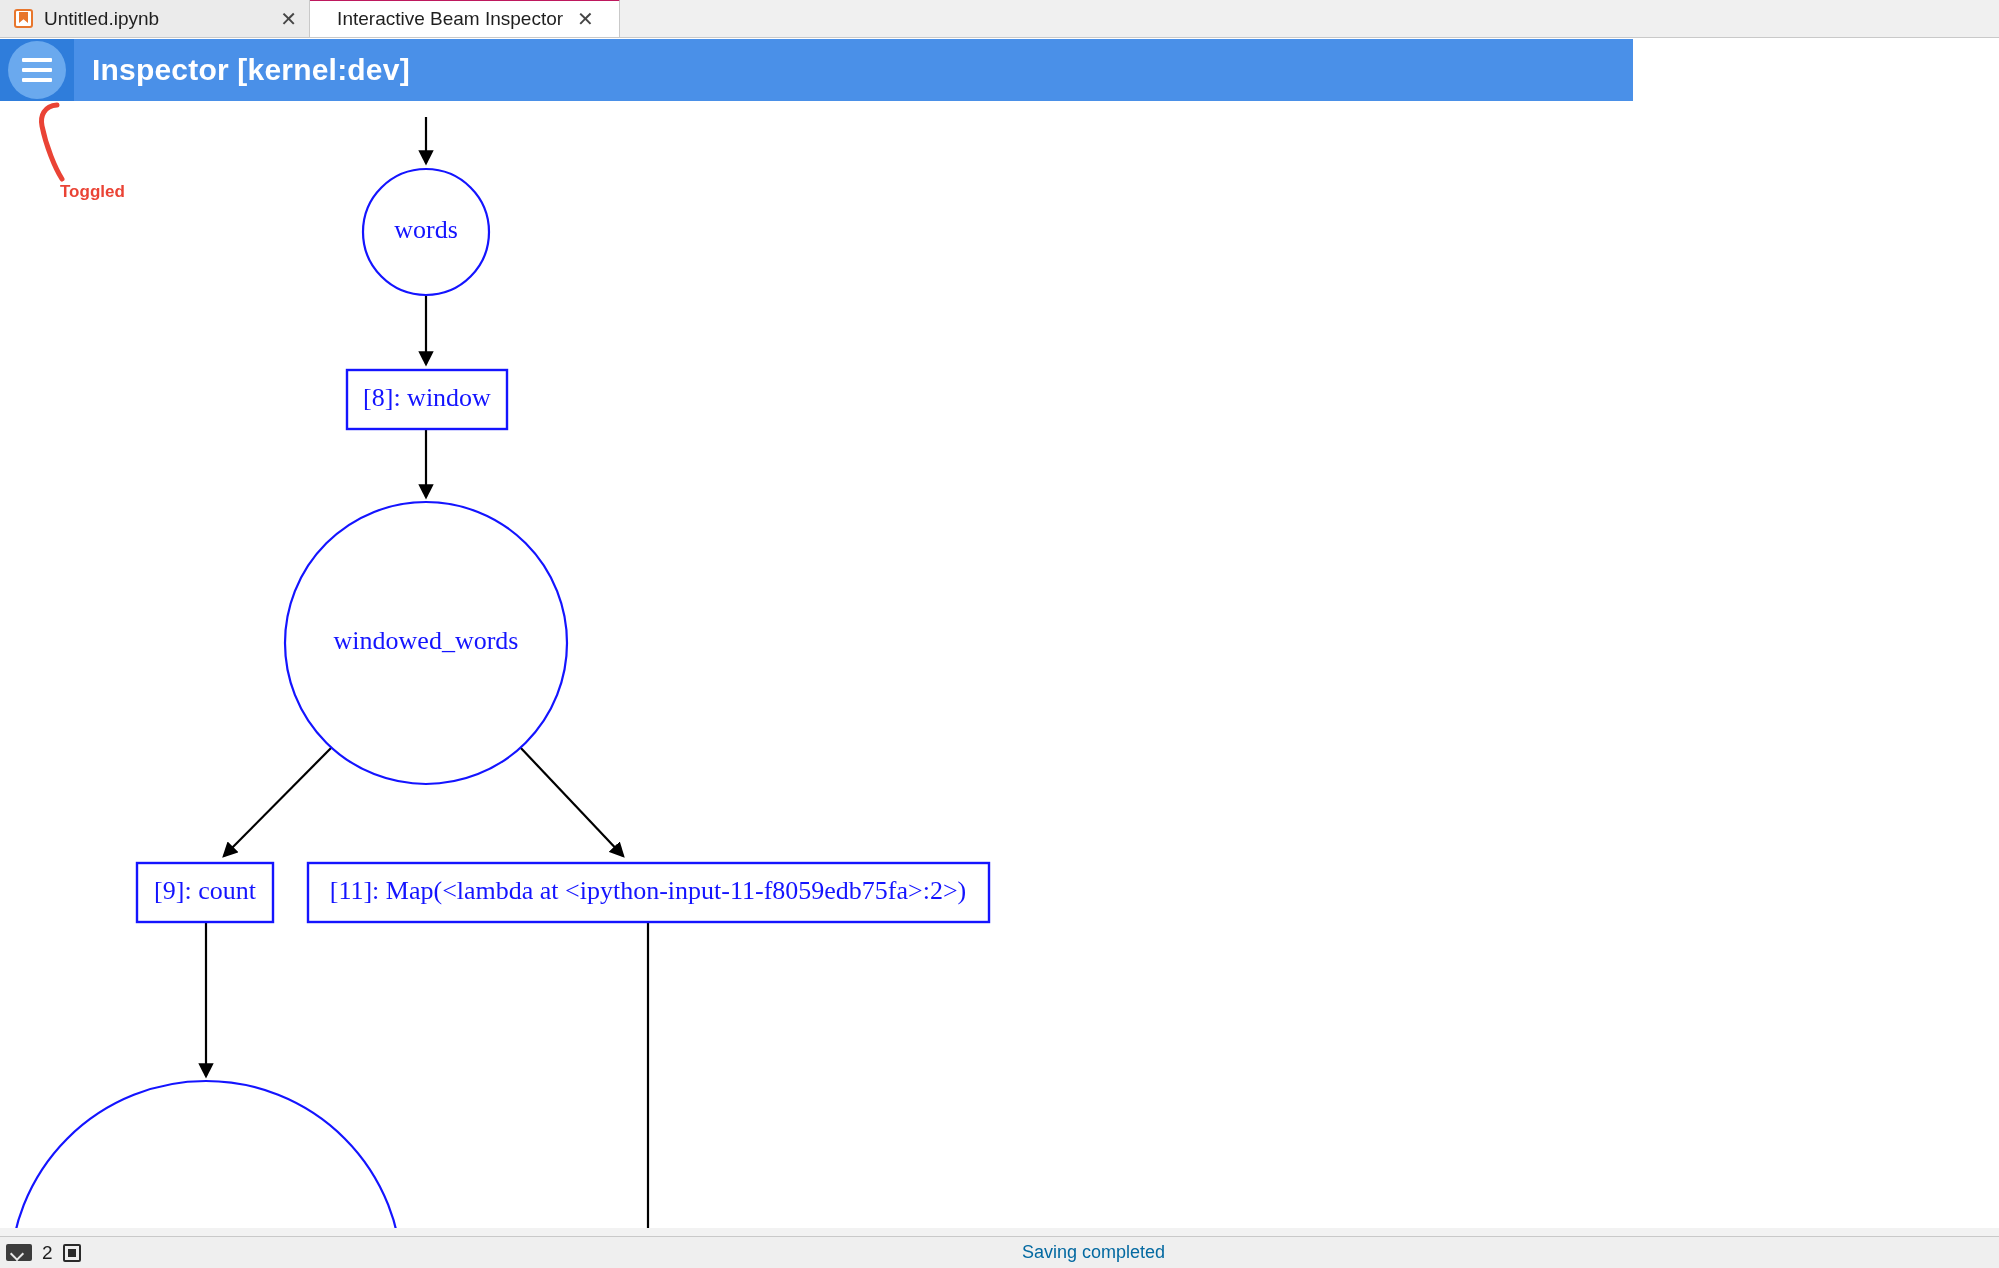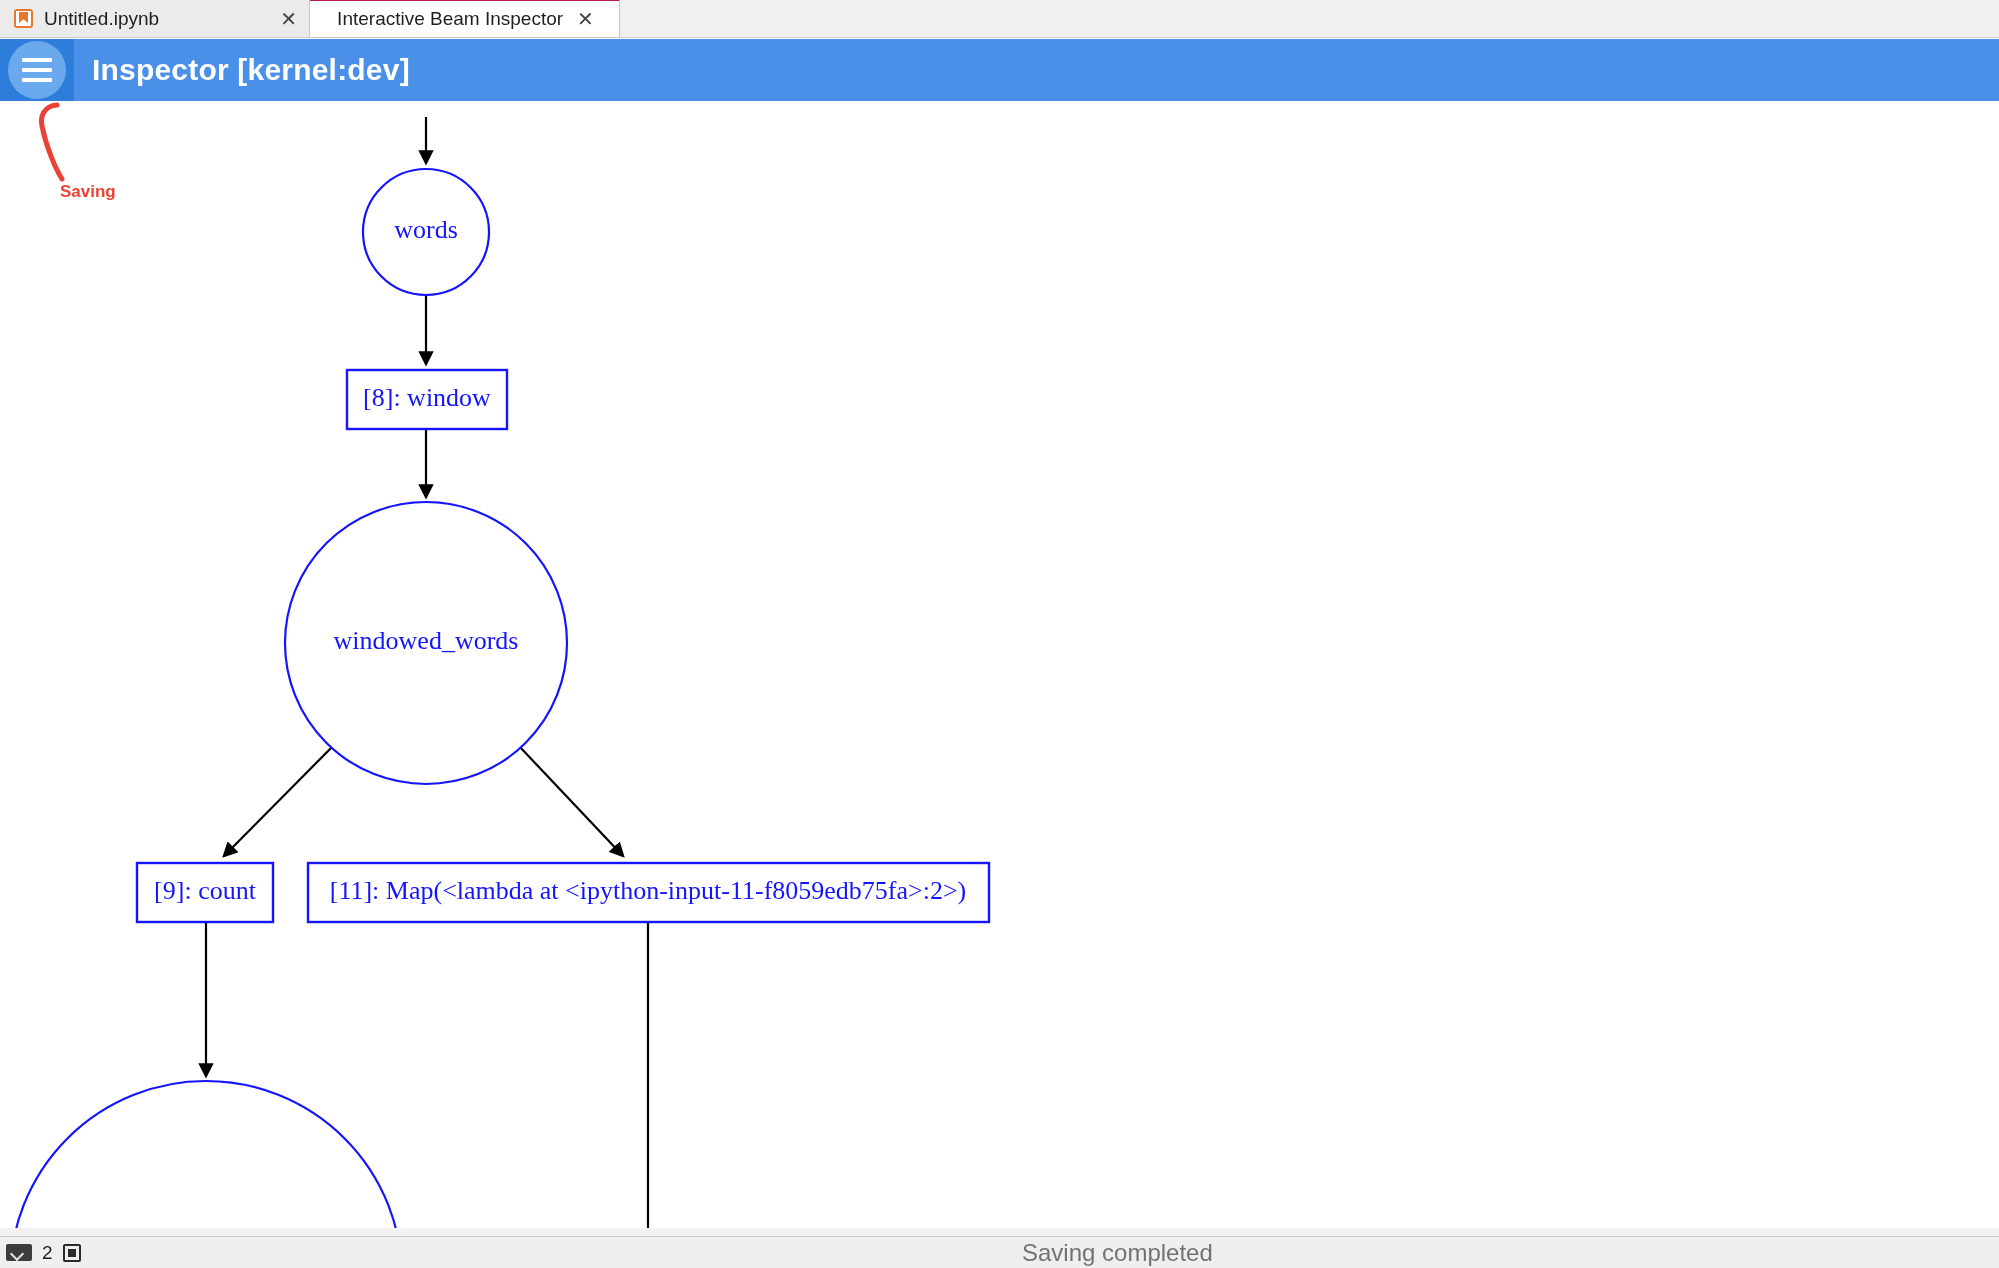--- a/index.html
+++ b/index.html
@@ -60,21 +60,21 @@
     margin-left: 14px;
     line-height: 1;
     flex: 0 0 auto;
   }
   .tab.inactive .tab-close { margin-left: auto; }
   #tabbar-filler { flex: 1 1 auto; height: 37px; background: #f0f0f0; }
 
   
   #header {
     position: absolute; left: 0; top: 39px;
-    width: 1999px; height: 62px;
+    width: 1633px; height: 62px;
     background: #4a90e8;
     display: flex; align-items: center;
   }
   #menu-button {
     width: 74px; height: 62px;
     background: #2f7ddb;
     display: flex; align-items: center; justify-content: center;
     flex: 0 0 auto;
   }
   #menu-button-circle {
@@ -152,22 +152,22 @@
   }
   #chip-icon::before {
     content: "";
     position: absolute; left: 3px; top: 3px;
     width: 8px; height: 8px;
     background: #2a2a2a;
   }
   #status-message {
     position: absolute;
     left: 1022px;
-    font-size: 24px;
-    color: #737373;
+    font-size: 18px;
+    color: #0369a1;
   }
   #scrollbar-h {
     position: absolute; left: 0; top: 1228px;
     width: 1999px; height: 8px;
     background: #f2f2f2;
   }
 </style>
 </head>
 <body>
 
@@ -249,21 +249,21 @@
         <circle cx="648" cy="1232" r="35" fill="#ffffff" stroke="#1414ff" stroke-width="2.2"></circle>
         <text class="node-label" x="648" y="1232" font-size="20" text-anchor="middle" dominant-baseline="middle"></text>
       </g>
     </g>
   </svg>
 </div>
 
 <svg id="annotation-layer" width="1999" height="1268">
   <path d="M 57 105 C 44 106, 40 116, 42 126 C 46 146, 55 168, 62 179" fill="none" stroke="#ea4335" stroke-width="5" stroke-linecap="round"></path>
 </svg>
-<div id="annotation-text">Saving</div>
+<div id="annotation-text">Toggled</div>
 
 <div id="scrollbar-h"></div>
 
 <div id="statusbar">
   <div id="status-left">
     <span id="terminal-icon"></span>
     <span id="kernel-count">2</span>
     <span id="chip-icon"></span>
   </div>
   <div id="status-message">Saving completed</div>

